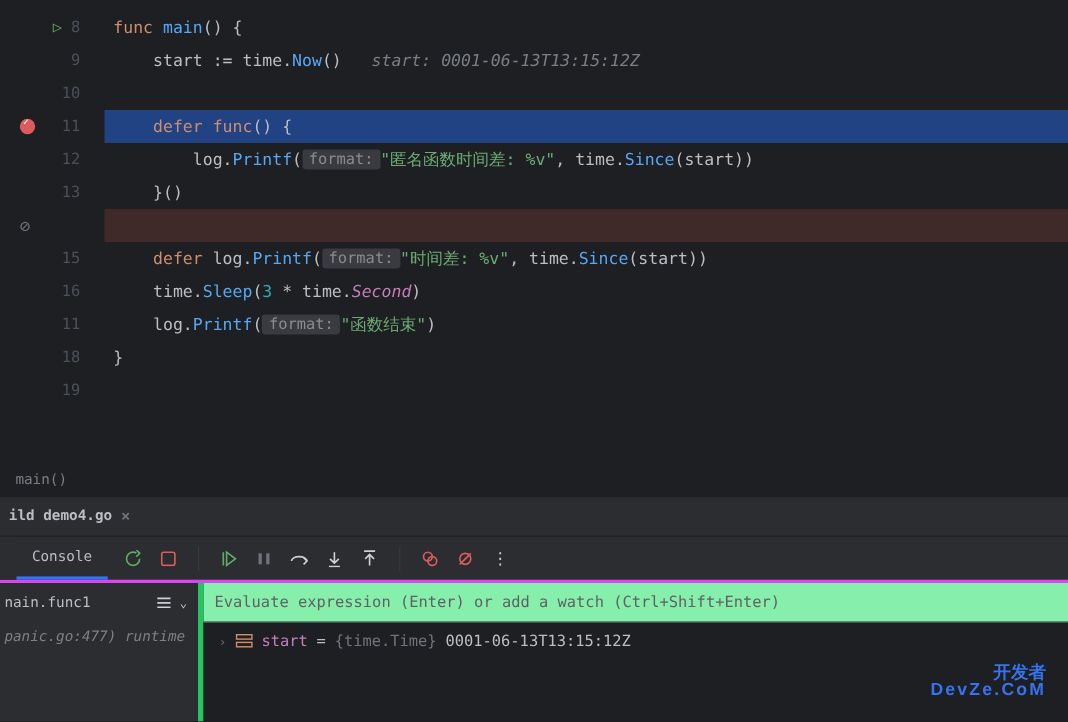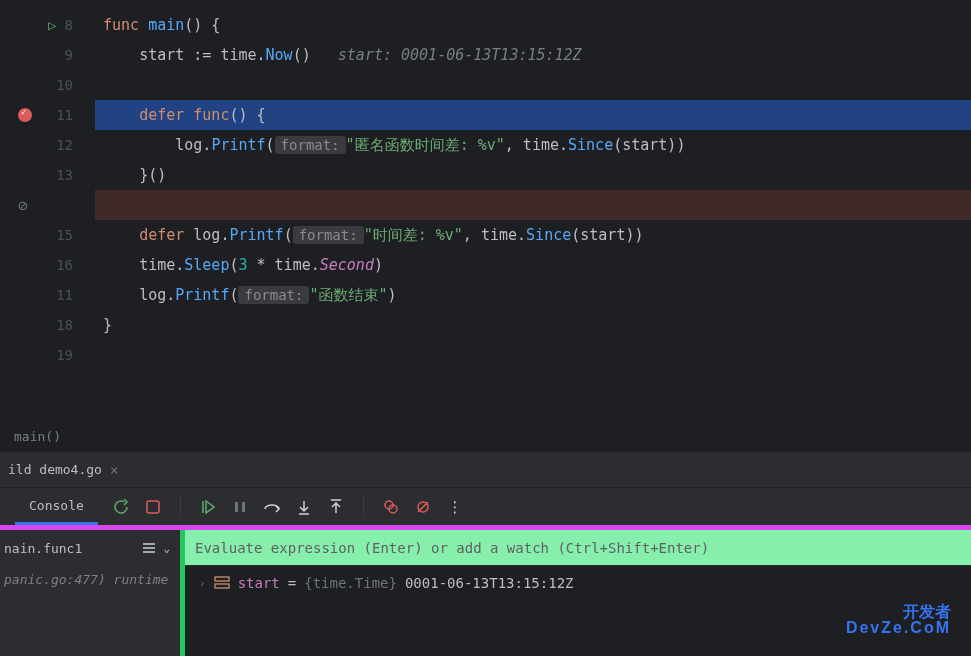--- a/index.html
+++ b/index.html
@@ -116,29 +116,30 @@
       padding-left: 0;
     }
     .tab {
       display: flex;
       align-items: center;
       height: 100%;
       padding: 0 8px 0 8px;
       color: #bcbec4;
       font-size: 13px;
       gap: 8px;
+      font-weight: bold;
     }
     .tab-close {
       color: #6f737a;
       font-size: 14px;
     }
     .debug-toolbar {
       height: 42px;
       background: #2b2d30;
-      border-bottom: 5px solid #d946ef;
+      border-bottom: 3px solid #d946ef;
       display: flex;
       align-items: center;
       padding-left: 0;
       gap: 0;
     }
     .debug-sidebar {
       width: 15px;
       height: 100%;
       background: #2b2d30;
     }

